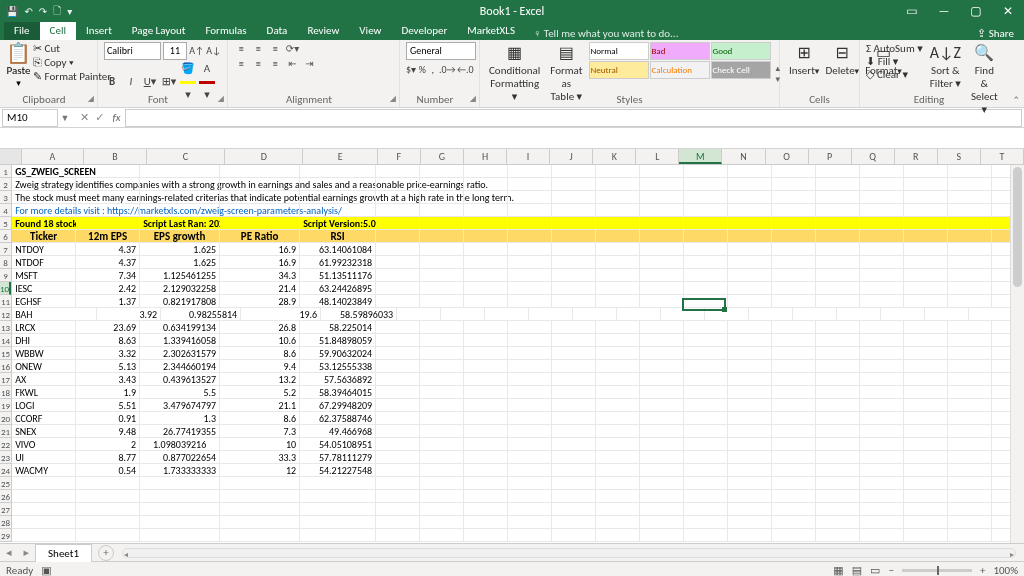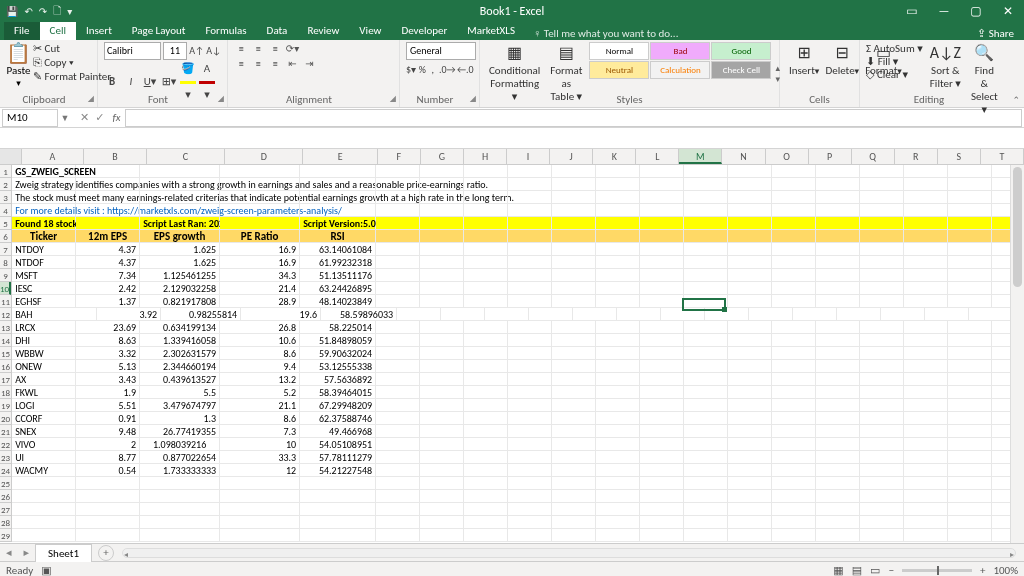--- a/index.html
+++ b/index.html
@@ -32,21 +32,21 @@
 .font-row2 span{width:16px;text-align:center;font-size:11px;color:#444}
 .sw{width:14px;height:3px;display:inline-block;vertical-align:middle}
 .align-rows{display:flex;flex-direction:column;gap:2px}
 .align-rows .r{display:flex;gap:2px}
 .align-rows .r span{width:15px;text-align:center;font-size:10px;color:#555}
 .num-row{display:flex;gap:2px;align-items:center}
 .num-sel{width:70px;height:18px;border:1px solid #ababab;background:#fff;padding-left:3px;font-size:10px;line-height:16px}
 .big-btn{text-align:center;font-size:9px;color:#333;padding:0 3px}
 .big-btn .ic{font-size:16px;display:block;height:22px;line-height:22px}
 .style-gallery{display:grid;grid-template-columns:repeat(3,60px);gap:1px}
-.style-cell{height:18px;border:1px solid #ccc;font-size:9px;text-align:center;line-height:16px;overflow:hidden}
+.style-cell{height:18px;border:1px solid #ccc;font-size:9px;text-align:left;line-height:16px;overflow:hidden}
 .edit-col{font-size:9px;color:#333}
 .edit-col div{line-height:13px;white-space:nowrap}
 .collapse{position:absolute;right:4px;bottom:2px;font-size:9px;color:#666}
 .namebox-row{height:20px;border-bottom:1px solid #d4d4d4;display:flex;align-items:center;background:#fff}
 .namebox{width:56px;height:18px;border:1px solid #ccc;margin-left:2px;padding-left:4px;font-size:11px;line-height:16px}
 .nb-dd{width:14px;text-align:center;color:#777;font-size:9px}
 .fx-btns{display:flex;gap:6px;margin:0 8px;color:#888}
 .fx{font-style:italic;color:#666;margin-right:4px}
 .formula-bar{flex:1;height:18px;border:1px solid #ccc;margin-right:2px}
 .fb-expand{height:21px;border-bottom:1px solid #d4d4d4;background:#fff}

